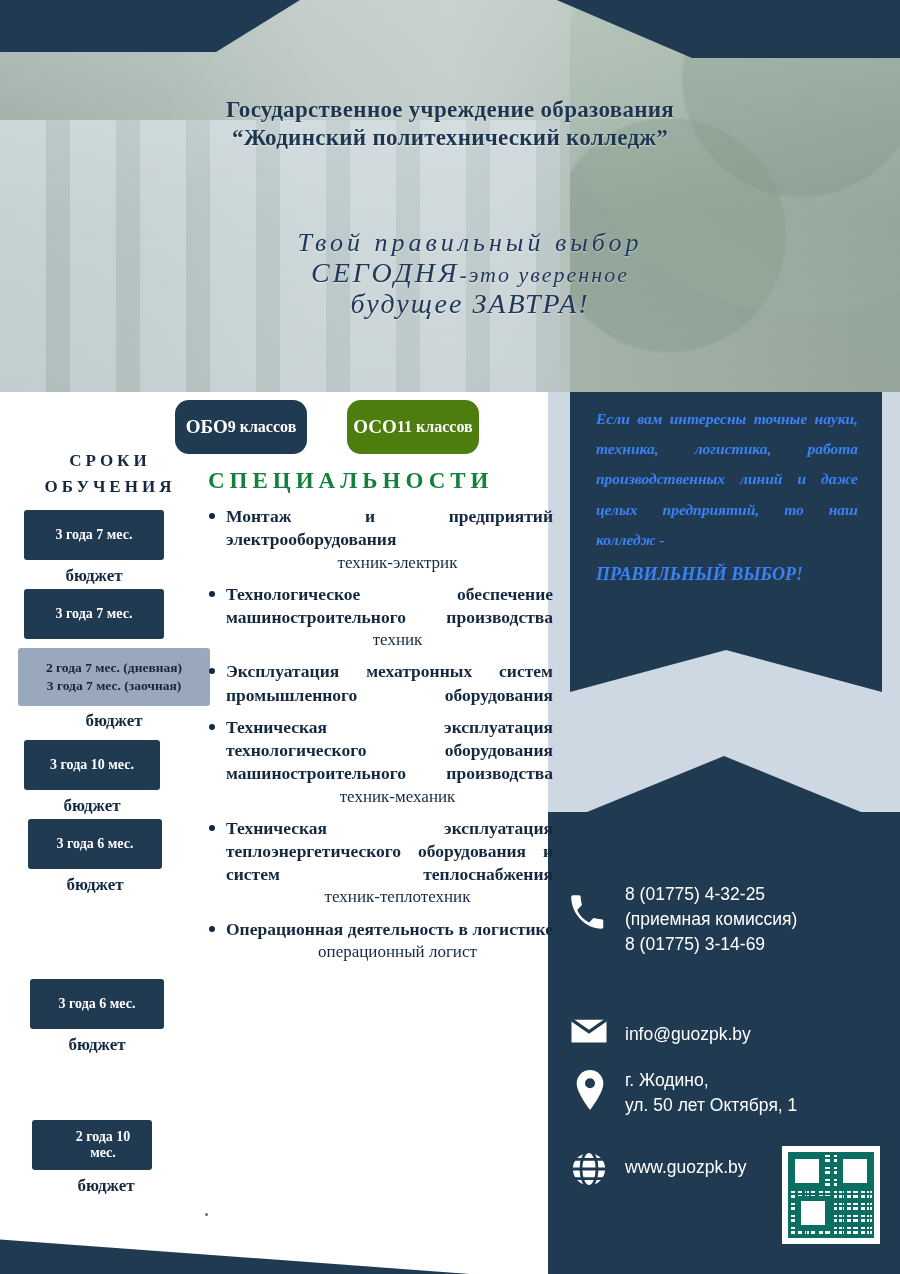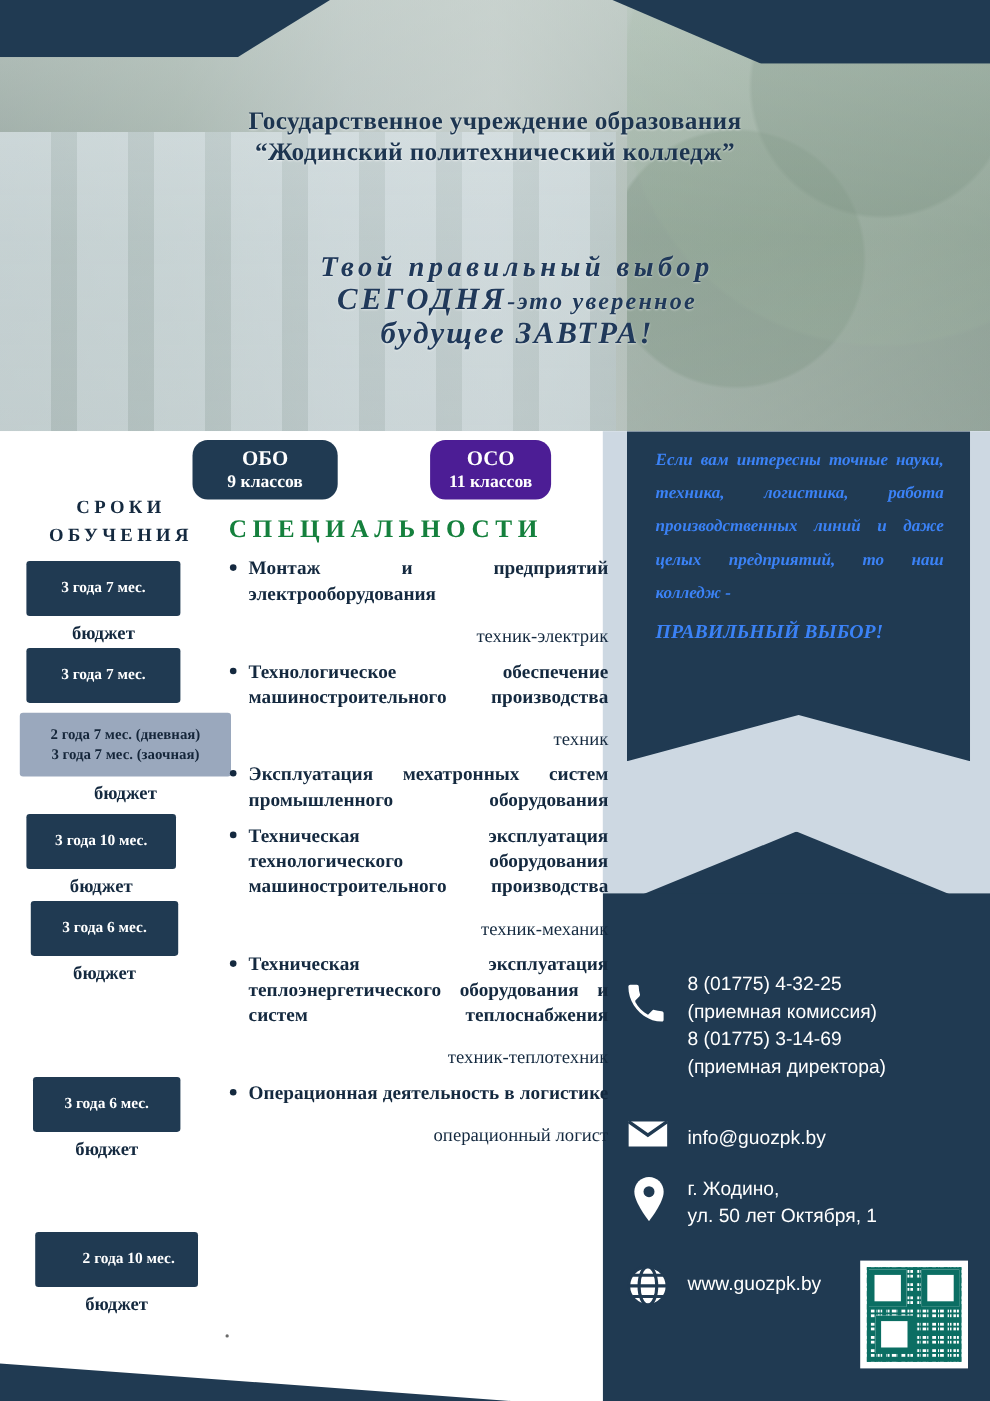--- a/index.html
+++ b/index.html
@@ -96,21 +96,21 @@
   .hero-slogan {
     position: absolute;
     left: 0; top: 228px;
     width: 900px;
     text-align: center;
     color: #20395a;
   }
   .slogan-line {
     font-family: "Liberation Serif", serif;
     font-style: italic;
-    font-weight: bold;
+    font-weight: normal;
     line-height: 1.12;
     text-shadow: 0 1px 2px rgba(255,255,255,0.5);
     padding-left: 40px;
   }
   .slogan-l1 { font-size: 26px; letter-spacing: 4px; }
   .slogan-l2 { font-size: 28px; letter-spacing: 3px; }
   .slogan-l2 .small { font-size: 22px; letter-spacing: 2px; }
   .slogan-l3 { font-size: 28px; letter-spacing: 2px; }
 
   
@@ -227,27 +227,27 @@
 
   
   .pill {
     position: absolute;
     border-radius: 14px;
     color: #ffffff;
     font-family: "Liberation Serif", serif;
     font-weight: bold;
     text-align: center;
     display: flex;
-    flex-direction: column;
+    flex-direction: row;
     justify-content: center;
     align-items: center;
     line-height: 1.22;
   }
   .pill-obo { left: 175px; top: 400px; width: 132px; height: 54px; background: #203a52; }
-  .pill-oso { left: 347px; top: 400px; width: 110px; height: 54px; background: #4c1d95; margin-left: 44px; }
+  .pill-oso { left: 347px; top: 400px; width: 132px; height: 54px; background: #4d7c0f; }
   .pill .big { font-size: 19px; }
   .pill .small { font-size: 16px; }
 
   .spec-title {
     position: absolute;
     left: 208px; top: 468px;
     font-family: "Liberation Serif", serif;
     font-weight: bold;
     font-size: 23px;
     letter-spacing: 5px;
@@ -277,22 +277,21 @@
     color: #14293f;
     text-align: justify;
     text-align-last: justify;
   }
   .spec-qual {
     font-family: "Liberation Serif", serif;
     font-size: 17px;
     line-height: 1.3;
     color: #14293f;
     padding-left: 16px;
-    text-align: right;
-    margin-top: 16px;
+    text-align: center;
   }
 
   
   .contact-row {
     position: absolute;
     color: #ffffff;
     font-family: "Liberation Sans", sans-serif;
     font-size: 17.5px;
     line-height: 1.42;
   }
@@ -409,21 +408,21 @@
   <div class="term-chip" style="left:28px; top:819px; width:134px; height:50px;">
     <span>3 года 6 мес.</span>
   </div>
   <div class="term-budget" style="left:28px; top:875px; width:134px;">бюджет</div>
 
   <div class="term-chip" style="left:30px; top:979px; width:134px; height:50px;">
     <span>3 года 6 мес.</span>
   </div>
   <div class="term-budget" style="left:30px; top:1035px; width:134px;">бюджет</div>
 
-  <div class="term-chip" style="left:32px; top:1120px; width:148px; height:50px;padding-left:30px;">
+  <div class="term-chip" style="left:32px; top:1120px; width:120px; height:50px;padding-left:30px;">
     <span>2 года 10 мес.</span>
   </div>
   <div class="term-budget" style="left:32px; top:1176px; width:148px;">бюджет</div>
 
   <div class="dot-mark"></div>
 
   <div class="pill pill-obo">
     <span class="big">ОБО</span>
     <span class="small">9 классов</span>
   </div>
@@ -468,21 +467,20 @@
 
   <div class="contact-icon" style="left:566px; top:892px;">
     <svg width="42" height="42" viewBox="0 0 24 24" fill="#ffffff" aria-hidden="true">
       <path d="M6.6 10.8c1.4 2.8 3.8 5.1 6.6 6.6l2.2-2.2c.3-.3.7-.4 1.1-.2 1.2.4 2.5.6 3.8.6.6 0 1 .4 1 1V20c0 .6-.4 1-1 1C11.3 21 3 12.7 3 2.9c0-.6.4-1 1-1h3.4c.6 0 1 .4 1 1 0 1.3.2 2.6.6 3.8.1.4 0 .8-.2 1.1l-2.2 2.2z"></path>
     </svg>
   </div>
   <div class="contact-row" style="left:625px; top:882px; width:260px;">
     <div>8 (01775) 4-32-25</div>
     <div>(приемная комиссия)</div>
     <div>8 (01775) 3-14-69</div>
-    <div>(приемная директора)</div>
   </div>
 
   <div class="contact-icon" style="left:568px; top:1010px;">
     <svg width="42" height="42" viewBox="0 0 24 24" fill="#ffffff" aria-hidden="true">
       <path d="M2 5.5h20v13H2z" fill="#ffffff"></path>
       <path d="M2 5.5l10 7 10-7" fill="none" stroke="#203a52" stroke-width="1.8"></path>
     </svg>
   </div>
   <div class="contact-row" style="left:625px; top:1022px; width:240px;">
     <div>info@guozpk.by</div>

